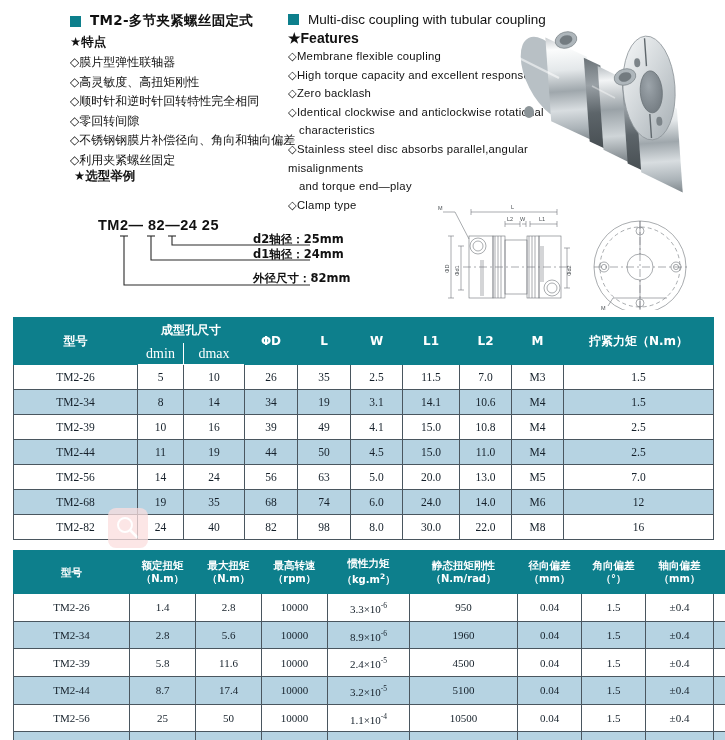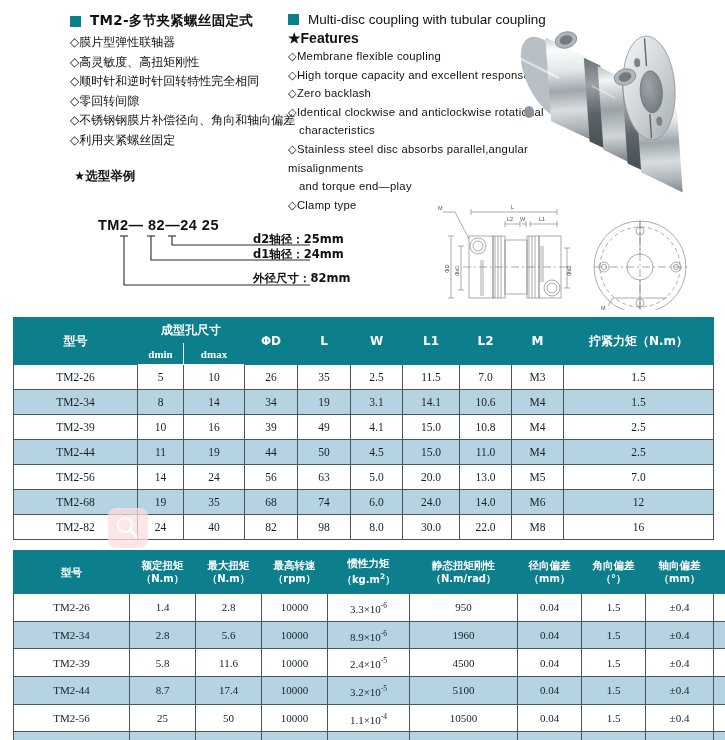--- a/index.html
+++ b/index.html
@@ -190,21 +190,21 @@
     line-height: 22px;
     border-color: #4a565f;
   }
   table.spec tbody tr.alt td {
     background: #b6d3e2;
   }
 
   
   #table1 { left: 13px; top: 317px; width: 700px; }
   #table1 thead th { font-size: 12px; }
-  #table1 thead th.sub { font-size: 11px; font-family: "Liberation Serif", serif; font-weight: 700; height: 19px; }
+  #table1 thead th.sub { font-size: 14px; font-family: "Liberation Serif", serif; font-weight: 400; height: 19px; }
   #table1 thead th.tall { height: 44px; }
 
   
   #table2 { left: 13px; top: 550px; width: 700px; }
   #table2 thead th { font-size: 10.5px; height: 40px; line-height: 14px; padding: 1px 0; }
   #table2 thead th .u { display: block; font-size: 10px; }
   #table2 tbody td { font-size: 11px; }
   sup { font-size: 7.5px; vertical-align: super; }
 
   
@@ -223,20 +223,21 @@
 </head>
 <body>
 
 <div id="top-section">
 
   <div class="col-cn">
     <div class="title-row">
       <span class="sq"></span>
       <span class="title-cn">TM2-多节夹紧螺丝固定式</span>
     </div>
+    <div class="star-cn">★特点</div>
     <ul class="feat">
       <li>◇膜片型弹性联轴器</li>
       <li>◇高灵敏度、高扭矩刚性</li>
       <li>◇顺时针和逆时针回转特性完全相同</li>
       <li>◇零回转间隙</li>
       <li>◇不锈钢钢膜片补偿径向、角向和轴向偏差</li>
       <li>◇利用夹紧螺丝固定</li>
     </ul>
   </div>
 

